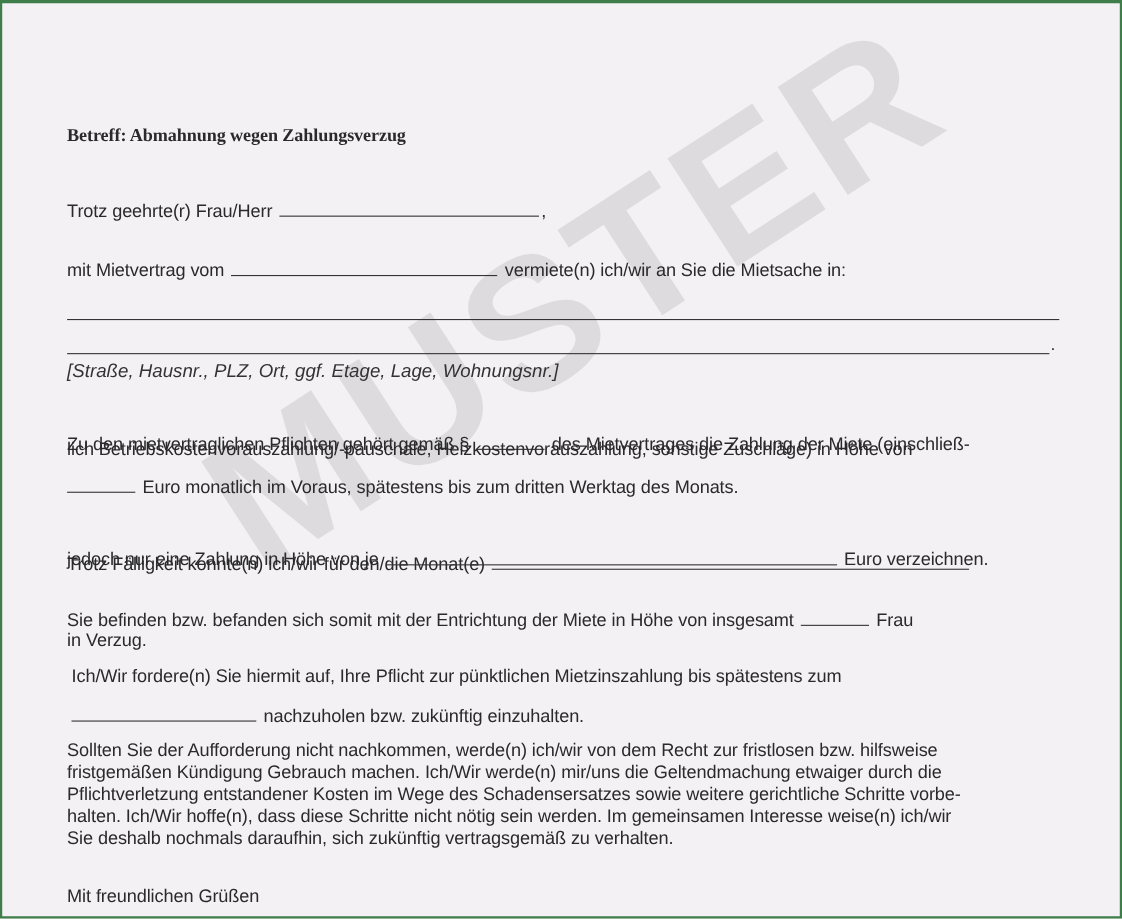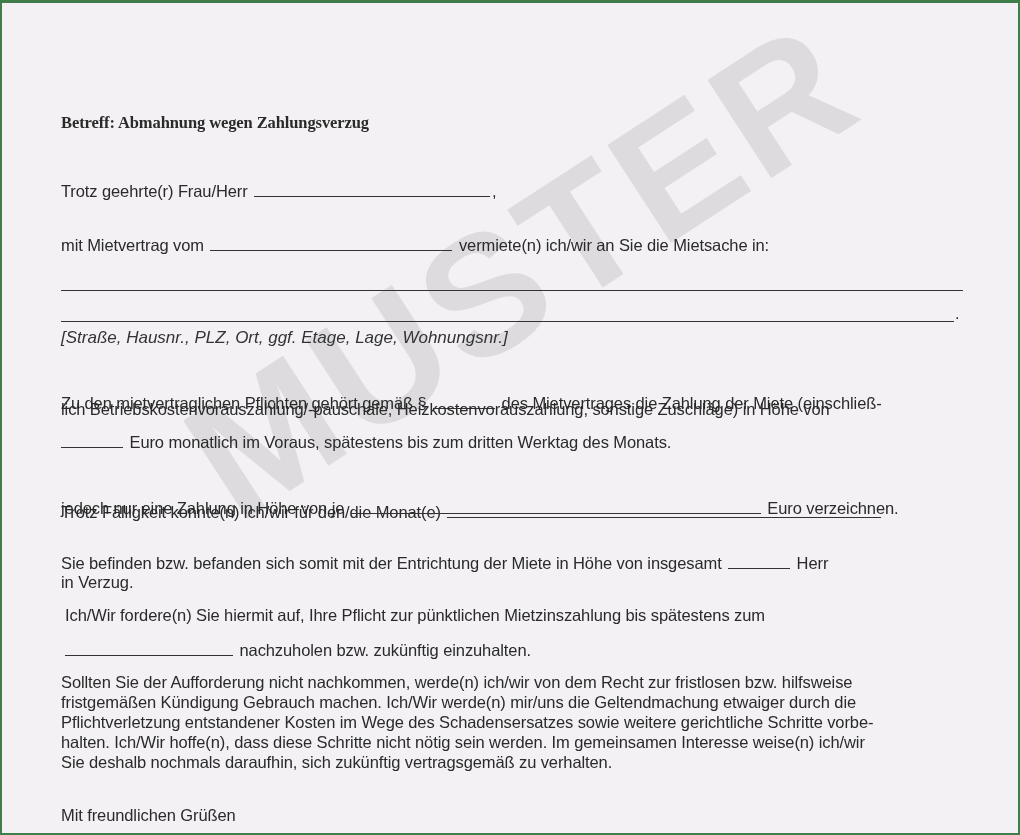--- a/index.html
+++ b/index.html
@@ -94,21 +94,21 @@
   </div>
   <div class="line" style="top:494px;">
     <span>jedoch nur eine Zahlung in Höhe von je</span>
     <span class="blank" style="width:410px;"></span>
     <span>Euro verzeichnen.</span>
   </div>
 
   <div class="line" style="top:549px;">
     <span>Sie befinden bzw. befanden sich somit mit der Entrichtung der Miete in Höhe von insgesamt</span>
     <span class="blank" style="width:62px;"></span>
-    <span>Herr</span>
+    <span>Frau</span>
   </div>
   <div class="line" style="top:569px;">in Verzug.</div>
 
   <div class="line" style="top:602px; left:63px;">Ich/Wir fordere(n) Sie hiermit auf, Ihre Pflicht zur pünktlichen Mietzinszahlung bis spätestens zum</div>
   <div class="line" style="top:636px; left:63px;">
     <span class="blank" style="width:168px; margin-left:0;"></span>
     <span>nachzuholen bzw. zukünftig einzuhalten.</span>
   </div>
 
   <div class="line" style="top:669px;">Sollten Sie der Aufforderung nicht nachkommen, werde(n) ich/wir von dem Recht zur fristlosen bzw. hilfsweise</div>

